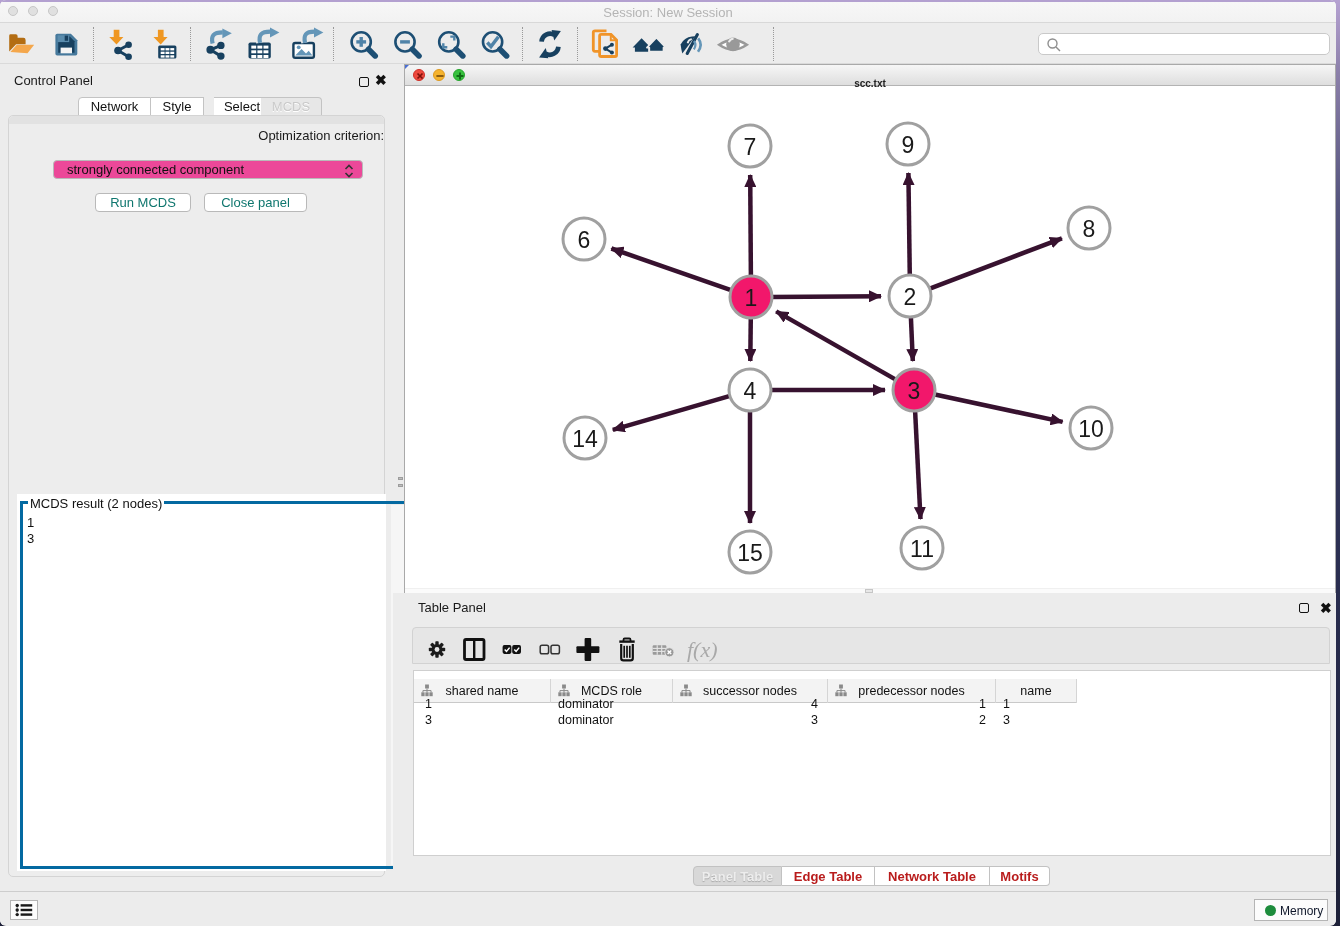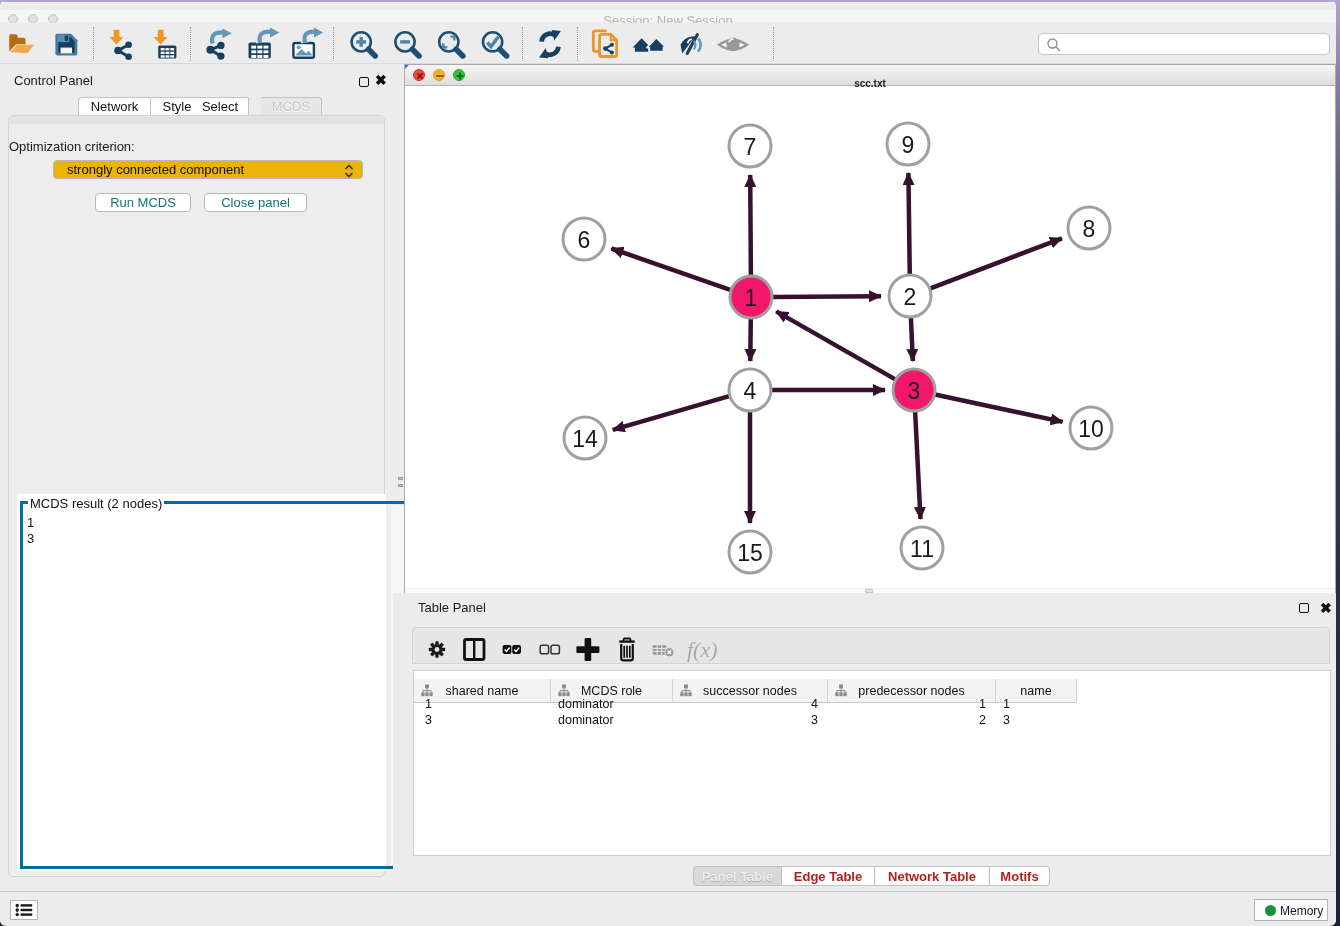--- a/index.html
+++ b/index.html
@@ -1,37 +1,37 @@
 <!DOCTYPE html>
 <html><head>
 <meta charset="utf-8">
 <style>
 * { margin:0; padding:0; box-sizing:border-box; }
 html,body { width:1340px; height:926px; overflow:hidden; font-family:"Liberation Sans",sans-serif; }
 body { background:linear-gradient(180deg,#b6a2d2 0%,#8b7fa9 8%,#56557e 22%,#393c62 40%,#282c4e 65%,#1d2038 100%); position:relative; }
 #win { position:absolute; left:0; top:0; width:1336px; height:926px; background:#ececec; border-radius:6px 6px 6px 6px; overflow:hidden; }
 
-#titlebar { position:absolute; left:0; top:2px; width:100%; height:21px; background:linear-gradient(#f7f7f7,#f2f2f2); border-bottom:1px solid #d8d8d8;margin-top:8px; }
+#titlebar { position:absolute; left:0; top:2px; width:100%; height:21px; background:linear-gradient(#f7f7f7,#f2f2f2); border-bottom:1px solid #d8d8d8; }
 .tl { position:absolute; top:4px; width:10px; height:10px; border-radius:50%; background:#e0e0e0; border:1px solid #c6c6c6; }
 #title { position:absolute; top:3px; left:0; width:100%; text-align:center; font-size:13px; color:#b4b4b4; }
 
 #toolbar { position:absolute; left:0; top:23px; width:100%; height:41px; background:#ececec; border-bottom:1px solid #dadada; }
 .tsep { position:absolute; top:4px; height:34px; width:0; border-left:1px dotted #999; }
 #search { position:absolute; left:1038px; top:10px; width:292px; height:22px; background:#fff; border:1px solid #c9c9c9; border-radius:5px; }
 
 #cp { position:absolute; left:0; top:64px; width:392px; height:827px; background:#ececec; }
 #cphead { position:absolute; left:14px; top:9px; font-size:13px; color:#1a1a1a; }
 .winbtn-sq { position:absolute; width:10px; height:10px; border:1.5px solid #111; border-radius:2px; top:13px; }
 .winbtn-x { position:absolute; top:8px; font-size:14px; font-weight:bold; color:#111; }
 #tabs { position:absolute; left:78px; top:33px; height:19px; }
 .tab { position:absolute; top:0; height:19px; background:#fff; border:1px solid #c3c3c3; font-size:13px; text-align:center; line-height:18px; color:#111; }
 #tabpane { position:absolute; left:8px; top:51px; width:377px; height:762px; background:#ededed; border:1px solid #d4d4d4; border-radius:5px; }
 #tabpane .topband { position:absolute; left:0; top:0; width:100%; height:8px; background:#e2e2e2; border-radius:5px 5px 0 0; }
-#optlabel { position:absolute; left:0; top:23px; width:100%; text-align:left; font-size:13px; color:#1a1a1a; }
-#combo { position:absolute; left:44px; top:44px; width:310px; height:19px; background:#eab308; border:1px solid #b9b9b9; border-radius:4px; font-size:13px; color:#111; line-height:18px; padding-left:13px; }
+#optlabel { position:absolute; left:0; top:12px; width:100%; text-align:right; font-size:13px; color:#1a1a1a; }
+#combo { position:absolute; left:44px; top:44px; width:310px; height:19px; background:#ec4899; border:1px solid #b9b9b9; border-radius:4px; font-size:13px; color:#111; line-height:18px; padding-left:13px; }
 .btn { position:absolute; top:77px; height:19px; background:#fff; border:1px solid #b9b9b9; border-radius:4px; font-size:13px; color:#0f766e; text-align:center; line-height:17px; }
 #mcdsbox { position:absolute; left:8px; top:378px; width:369px; height:377px; background:#fff; }
 #fieldset { position:absolute; left:3px; top:7px; width:390px; height:368px; border:3px solid #0369a1; }
 #legend { position:absolute; left:5px; top:-8px; background:#fff; padding:0 2px; font-size:13px; color:#111; }
 #mcdsvals { position:absolute; left:4px; top:11px; font-size:13px; color:#111; line-height:16px; }
 #mcdstrack { position:absolute; right:3px; top:1px; width:14px; height:360px; background:#f6f6f6; border-left:1px solid #ededed; }
 
 #net { position:absolute; left:404px; top:64px; width:932px; height:529px; background:#fff; border:1px solid #a9a9a9; border-bottom:none; }
 #nettitle { position:absolute; left:0; top:0; width:100%; height:21px; background:linear-gradient(#f6f6f6,#dedede); border-bottom:1px solid #b3b3b3; }
 #nettitle .txt { position:absolute; width:100%; text-align:center; top:13px; font-size:10px; font-weight:bold; color:#222;}
@@ -200,21 +200,21 @@
         </svg>
     </div>
   </div>
   <div id="cp">
     <div id="cphead">Control Panel</div>
     <div class="winbtn-sq" style="left:359px;"></div>
     <div class="winbtn-x" style="left:375px;">✖</div>
     <div id="tabs">
       <div class="tab" style="left:0; width:73px; border-radius:4px 0 0 0;">Network</div>
       <div class="tab" style="left:73px; width:53px; border-left:none;">Style</div>
-      <div class="tab" style="left:114px; width:57px; border-left:none;">Select</div>
+      <div class="tab" style="left:136px; width:57px; border-left:none;">Select</div>
       <div class="tab" style="left:183px; width:61px; border-left:none; border-radius:0 4px 0 0; background:#e7e7e7; color:#c9c9c9; text-shadow:0 1px 0 #fff;">MCDS</div>
     </div>
     <div id="tabpane">
       <div class="topband"></div>
       <div id="optlabel">Optimization criterion:</div>
       <div id="combo">strongly connected component
         <svg width="10" height="14" style="position:absolute; right:8px; top:3px;" viewBox="0 0 10 14">
             <path d="M1.5 5 L5 1.5 L8.5 5" fill="none" stroke="#333" stroke-width="1.6"></path>
             <path d="M1.5 9 L5 12.5 L8.5 9" fill="none" stroke="#333" stroke-width="1.6"></path>
           </svg>

